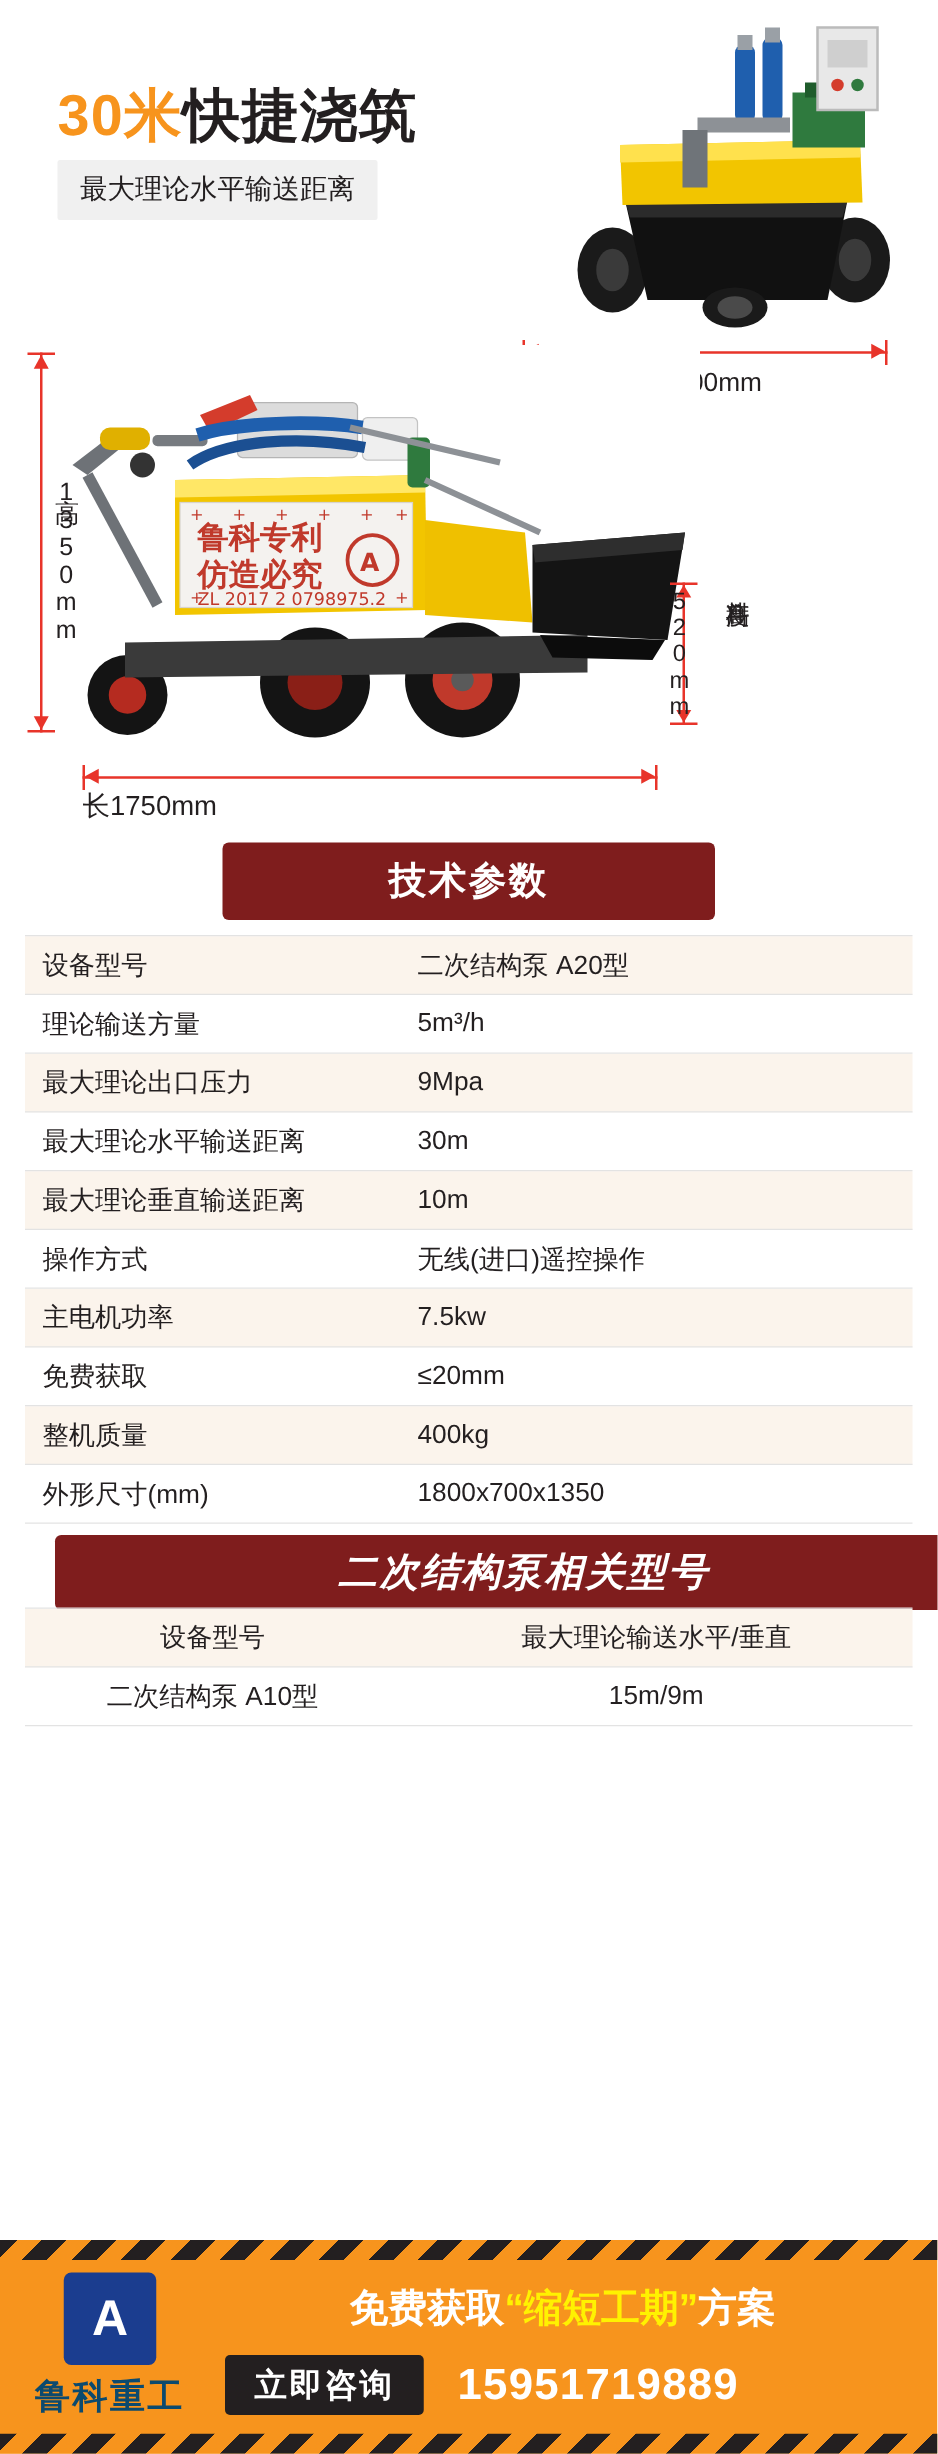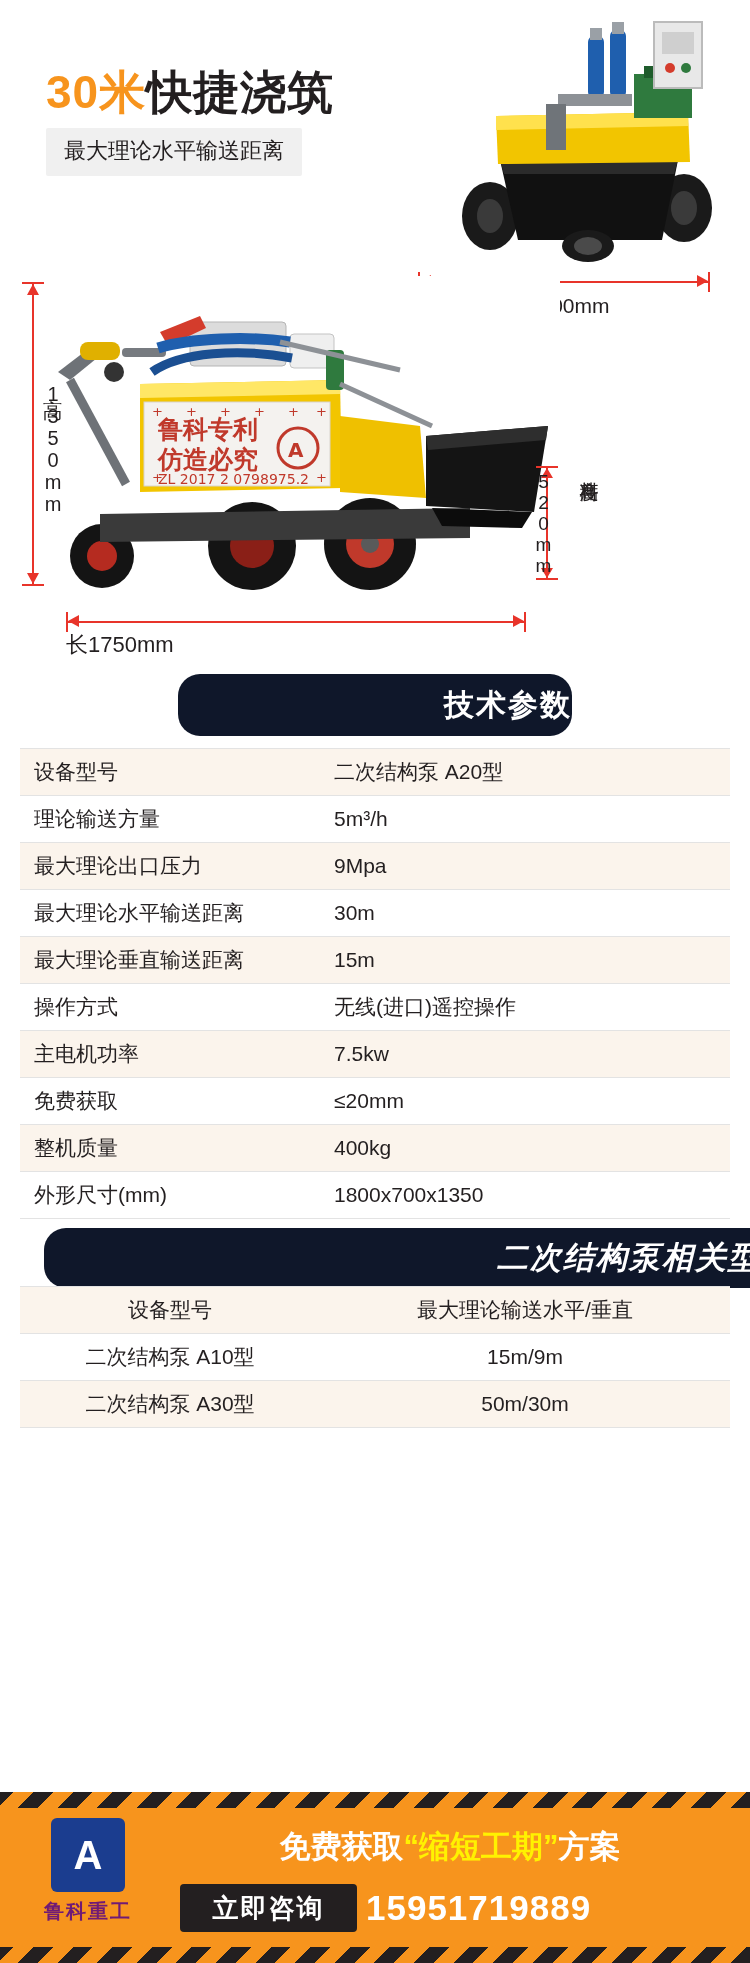--- a/index.html
+++ b/index.html
@@ -82,22 +82,22 @@
   .dim-length { position:absolute; left:66px; top:612px; width:460px; height:46px; }
   .dim-length .line { position:absolute; left:0; top:9px; width:460px; height:0; border-top:2px solid #e8342a; }
   .dim-length .cap-l { position:absolute; left:0; top:0; width:2px; height:20px; background:#e8342a; }
   .dim-length .cap-r { position:absolute; right:0; top:0; width:2px; height:20px; background:#e8342a; }
   .dim-length .arr-l { position:absolute; left:2px; top:3px; width:0;height:0;border-top:6px solid transparent;border-bottom:6px solid transparent;border-right:11px solid #e8342a; }
   .dim-length .arr-r { position:absolute; right:2px; top:3px; width:0;height:0;border-top:6px solid transparent;border-bottom:6px solid transparent;border-left:11px solid #e8342a; }
   .dim-length .lbl { position:absolute; left:0; top:18px; width:460px; text-align:left; font-size:22px; }
 
   
   .pill {
-    background:#0f172a; color:#ffffff; font-size:30px; font-weight:bold;
-    border-radius:22px; text-align:right; letter-spacing:2px;
+    background:#7f1d1d; color:#ffffff; font-size:30px; font-weight:bold;
+    border-radius:5px; text-align:center; letter-spacing:2px;
   }
   .pill-params { position:absolute; left:178px; top:674px; width:394px; height:62px; line-height:62px; }
   .pill-models { position:absolute; left:44px; top:1228px; width:750px; height:60px; line-height:60px; font-size:31px;font-style:italic; }
 
   
   .spec-table {
     position:absolute; left:20px; top:748px; width:710px;
     border-collapse:collapse; font-size:21px;
   }
   .spec-table td {
@@ -135,29 +135,29 @@
   }
   .brand-box { position:absolute; left:18px; top:26px; width:140px; height:120px; text-align:center; }
   .brand-logo {
     width:74px; height:74px; margin:0 auto; background:#1b3d8f;
     border-radius:6px; position:relative;
   }
   .brand-logo .glyph {
     position:absolute; left:0; top:0; width:74px; height:74px;
     color:#ffffff; font-size:40px; line-height:74px; font-weight:bold;
   }
-  .brand-name { margin-top:6px; font-size:20px; color:#701a75; font-weight:bold; letter-spacing:2px; }
+  .brand-name { margin-top:6px; font-size:28px; color:#0c4a6e; font-weight:bold; letter-spacing:2px; }
   .footer-headline {
     position:absolute; left:170px; top:34px; width:560px;
     font-size:31px; font-weight:bold; color:#ffffff; text-align:center; white-space:nowrap;
   }
   .footer-headline .hl { color:#fff200; }
   .cta-row { position:absolute; left:180px; top:92px; width:540px; height:48px; }
   .cta-btn {
-    position:absolute; left:0; top:0; width:177px; height:48px;
+    position:absolute; left:0; top:0; width:159px; height:48px;
     background:#231f20; color:#ffffff; font-size:26px; font-weight:bold;
     line-height:48px; text-align:center; border-radius:4px; letter-spacing:2px;
   }
   .cta-phone {
     position:absolute; left:186px; top:0; height:48px; line-height:48px;
     font-size:35px; font-weight:bold; color:#ffffff; letter-spacing:1px;
   }
 </style>
 </head>
 <body>
@@ -317,21 +317,21 @@
     <tr>
       <td class="k">最大理论出口压力</td>
       <td class="v">9Mpa</td>
     </tr>
     <tr>
       <td class="k">最大理论水平输送距离</td>
       <td class="v">30m</td>
     </tr>
     <tr>
       <td class="k">最大理论垂直输送距离</td>
-      <td class="v">15m</td>
+      <td class="v">10m</td>
     </tr>
     <tr>
       <td class="k">操作方式</td>
       <td class="v">无线(进口)遥控操作</td>
     </tr>
     <tr>
       <td class="k">主电机功率</td>
       <td class="v">7.5kw</td>
     </tr>
     <tr>
@@ -353,24 +353,20 @@
 
 <table class="models-table">
   <tbody>
     <tr>
       <td class="k">设备型号</td>
       <td class="v">最大理论输送水平/垂直</td>
     </tr>
     <tr>
       <td class="k">二次结构泵 A10型</td>
       <td class="v">15m/9m</td>
-    </tr>
-    <tr>
-      <td class="k">二次结构泵 A30型</td>
-      <td class="v">50m/30m</td>
     </tr>
   </tbody>
 </table>
 
 <div class="footer">
   <div class="stripes"></div>
   <div class="stripes-b"></div>
 
   <div class="brand-box">
     <div class="brand-logo">

